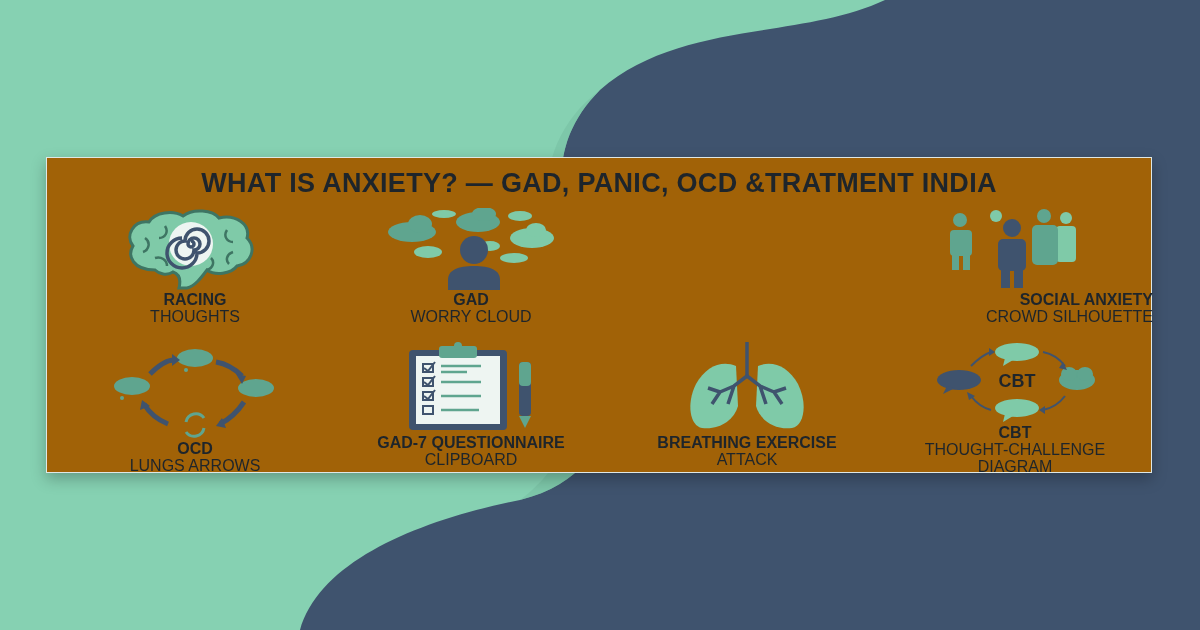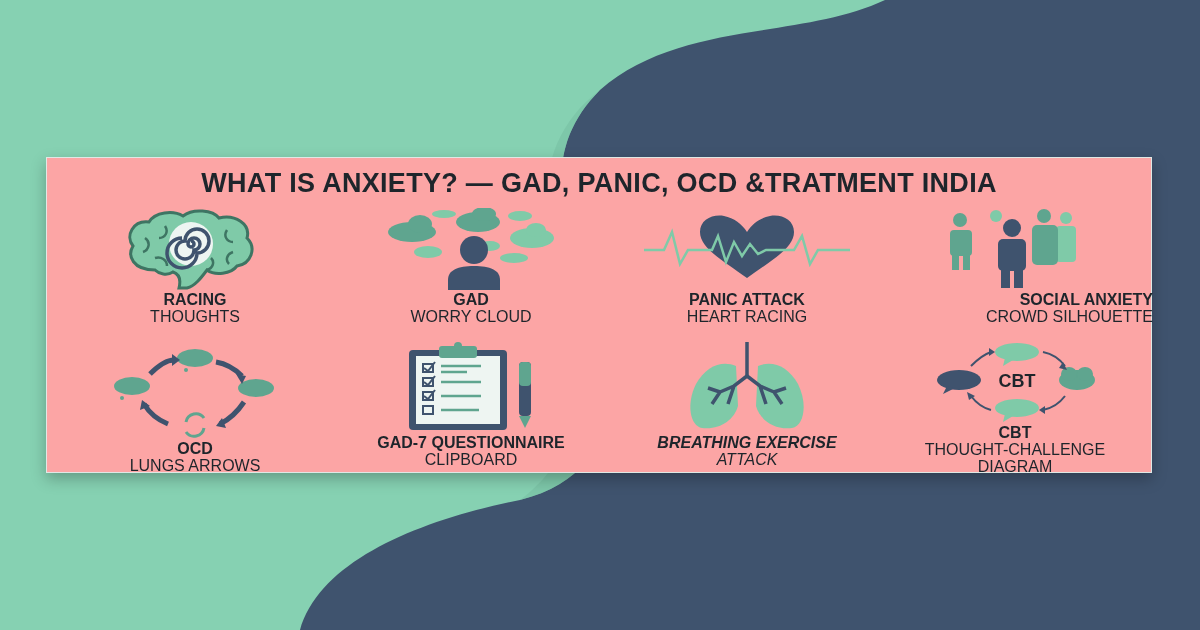--- a/index.html
+++ b/index.html
@@ -1,18 +1,18 @@
 <!DOCTYPE html>
 <html><head>
 <meta charset="utf-8">
 <style>
   html, body { margin:0; padding:0; }
   body { width:1200px; height:630px; overflow:hidden; position:relative; background:#86d1b2; font-family:"Liberation Sans", sans-serif; }
   .bg-svg { position:absolute; left:0; top:0; width:1200px; height:630px; }
-  .card { position:absolute; left:46px; top:157px; width:1106px; height:316px; background:#fca5a5; box-shadow:0 6px 14px rgba(0,0,0,0.25); border:1px solid #dfe8e5; box-sizing:border-box; }
+  .card { position:absolute; left:46px; top:157px; width:1106px; height:316px; background:#a16207; box-shadow:0 6px 14px rgba(0,0,0,0.25); border:1px solid #dfe8e5; box-sizing:border-box; }
   .title { position:absolute; left:0; top:10px; width:100%; text-align:center; font-weight:bold; font-size:27px; letter-spacing:0.3px; color:#1e252b; }
   .grid { position:absolute; left:0; top:50px; width:100%; height:262px; }
   .cell { position:absolute; width:276px; height:128px; }
   .cell .icon { position:absolute; left:50%; transform:translateX(-50%); top:0; }
   .cell .lbl { position:absolute; left:0; width:100%; text-align:center; color:#1e252b; font-size:16px; line-height:17px; }
   .cell .lbl b { display:block; font-weight:bold; }
   .cell .lbl span { display:block; }
 </style>
 </head>
 <body>
@@ -60,30 +60,20 @@
         <path d="M30,30 C36,34 34,42 28,44 M50,18 C54,24 50,30 44,30 M112,22 C108,28 112,34 118,34 M118,44 C112,46 110,52 114,56 M40,50 C46,48 52,52 52,58 M96,50 C100,54 98,60 92,62" fill="none" stroke="#3e7563" stroke-width="2.5"></path>
         <circle cx="76" cy="36" r="22" fill="#eef5f2"></circle>
         <path d="M76,36 m0,-3 a3,3 0 1,1 -3,3 a6,6 0 1,1 6,6 a9,9 0 1,1 -9,-9 a12,12 0 1,1 12,12 a15,15 0 1,1 -15,-15" fill="none" stroke="#3f536e" stroke-width="3.5"></path>
       </svg>
       <div class="lbl" style="top:83px;">
         <b>RACING</b>
         <span>THOUGHTS</span>
       </div>
     </div>
 
-    <div class="cell" style="left:562px;top:0;">
-      <svg class="icon" width="210" height="82" viewBox="0 0 210 82">
-        <path d="M105,70 C80,52 58,40 58,24 C58,12 70,6 82,8 C92,10 100,16 105,24 C110,16 118,10 128,8 C140,6 152,12 152,24 C152,40 130,52 105,70 Z" fill="#3f536e"></path>
-        <polyline points="2,42 22,42 30,24 38,56 46,42 70,42 76,28 84,54 92,34 100,48 108,36 116,46 124,42 152,42 160,28 168,56 176,42 208,42" fill="none" stroke="#7fcaa8" stroke-width="2.5"></polyline>
-      </svg>
-      <div class="lbl" style="top:83px;">
-        <b>PANIC ATTACK</b>
-        <span>HEART RACING</span>
-      </div>
-    </div>
 
     <div class="cell" style="left:830px;top:0;">
       <svg class="icon" width="150" height="82" viewBox="0 0 150 82">
         <g fill="#7fcaa8">
             <circle cx="56" cy="8" r="6"></circle>
             <circle cx="126" cy="10" r="6"></circle>
             <rect x="116" y="18" width="20" height="36" rx="4"></rect>
           </g>
         <g fill="#5fa58f">
           <circle cx="20" cy="12" r="7"></circle>
@@ -173,21 +163,21 @@
     <div class="cell" style="left:562px;top:134px;">
       <svg class="icon" width="150" height="90" viewBox="0 0 150 90">
         <path d="M64,24 C50,18 34,24 24,42 C14,62 18,84 30,86 C48,88 62,78 66,64 Z" fill="#7fcaa8"></path>
         <path d="M86,24 C100,18 116,24 126,42 C136,62 132,84 120,86 C102,88 88,78 84,64 Z" fill="#7fcaa8"></path>
         <g fill="none" stroke="#3f536e" stroke-width="3.5">
           <line x1="75" y1="0" x2="75" y2="34"></line>
           <path d="M75,34 L62,44 L48,50 M62,44 L56,62 M48,50 L36,46 M48,50 L40,62"></path>
           <path d="M75,34 L88,44 L102,50 M88,44 L94,62 M102,50 L114,46 M102,50 L110,62"></path>
         </g>
       </svg>
-      <div class="lbl" style="top:92px;font-style:italic;">
+      <div class="lbl" style="top:92px;">
         <b>BREATHING EXERCISE</b>
         <span>ATTACK</span>
       </div>
     </div>
 
     <div class="cell" style="left:830px;top:134px;">
       <svg class="icon" width="180" height="90" viewBox="0 0 180 90">
         <g fill="#7fcaa8">
             <ellipse cx="92" cy="10" rx="22" ry="9"></ellipse>
             <path d="M80,16 L78,24 L88,18 Z"></path>

